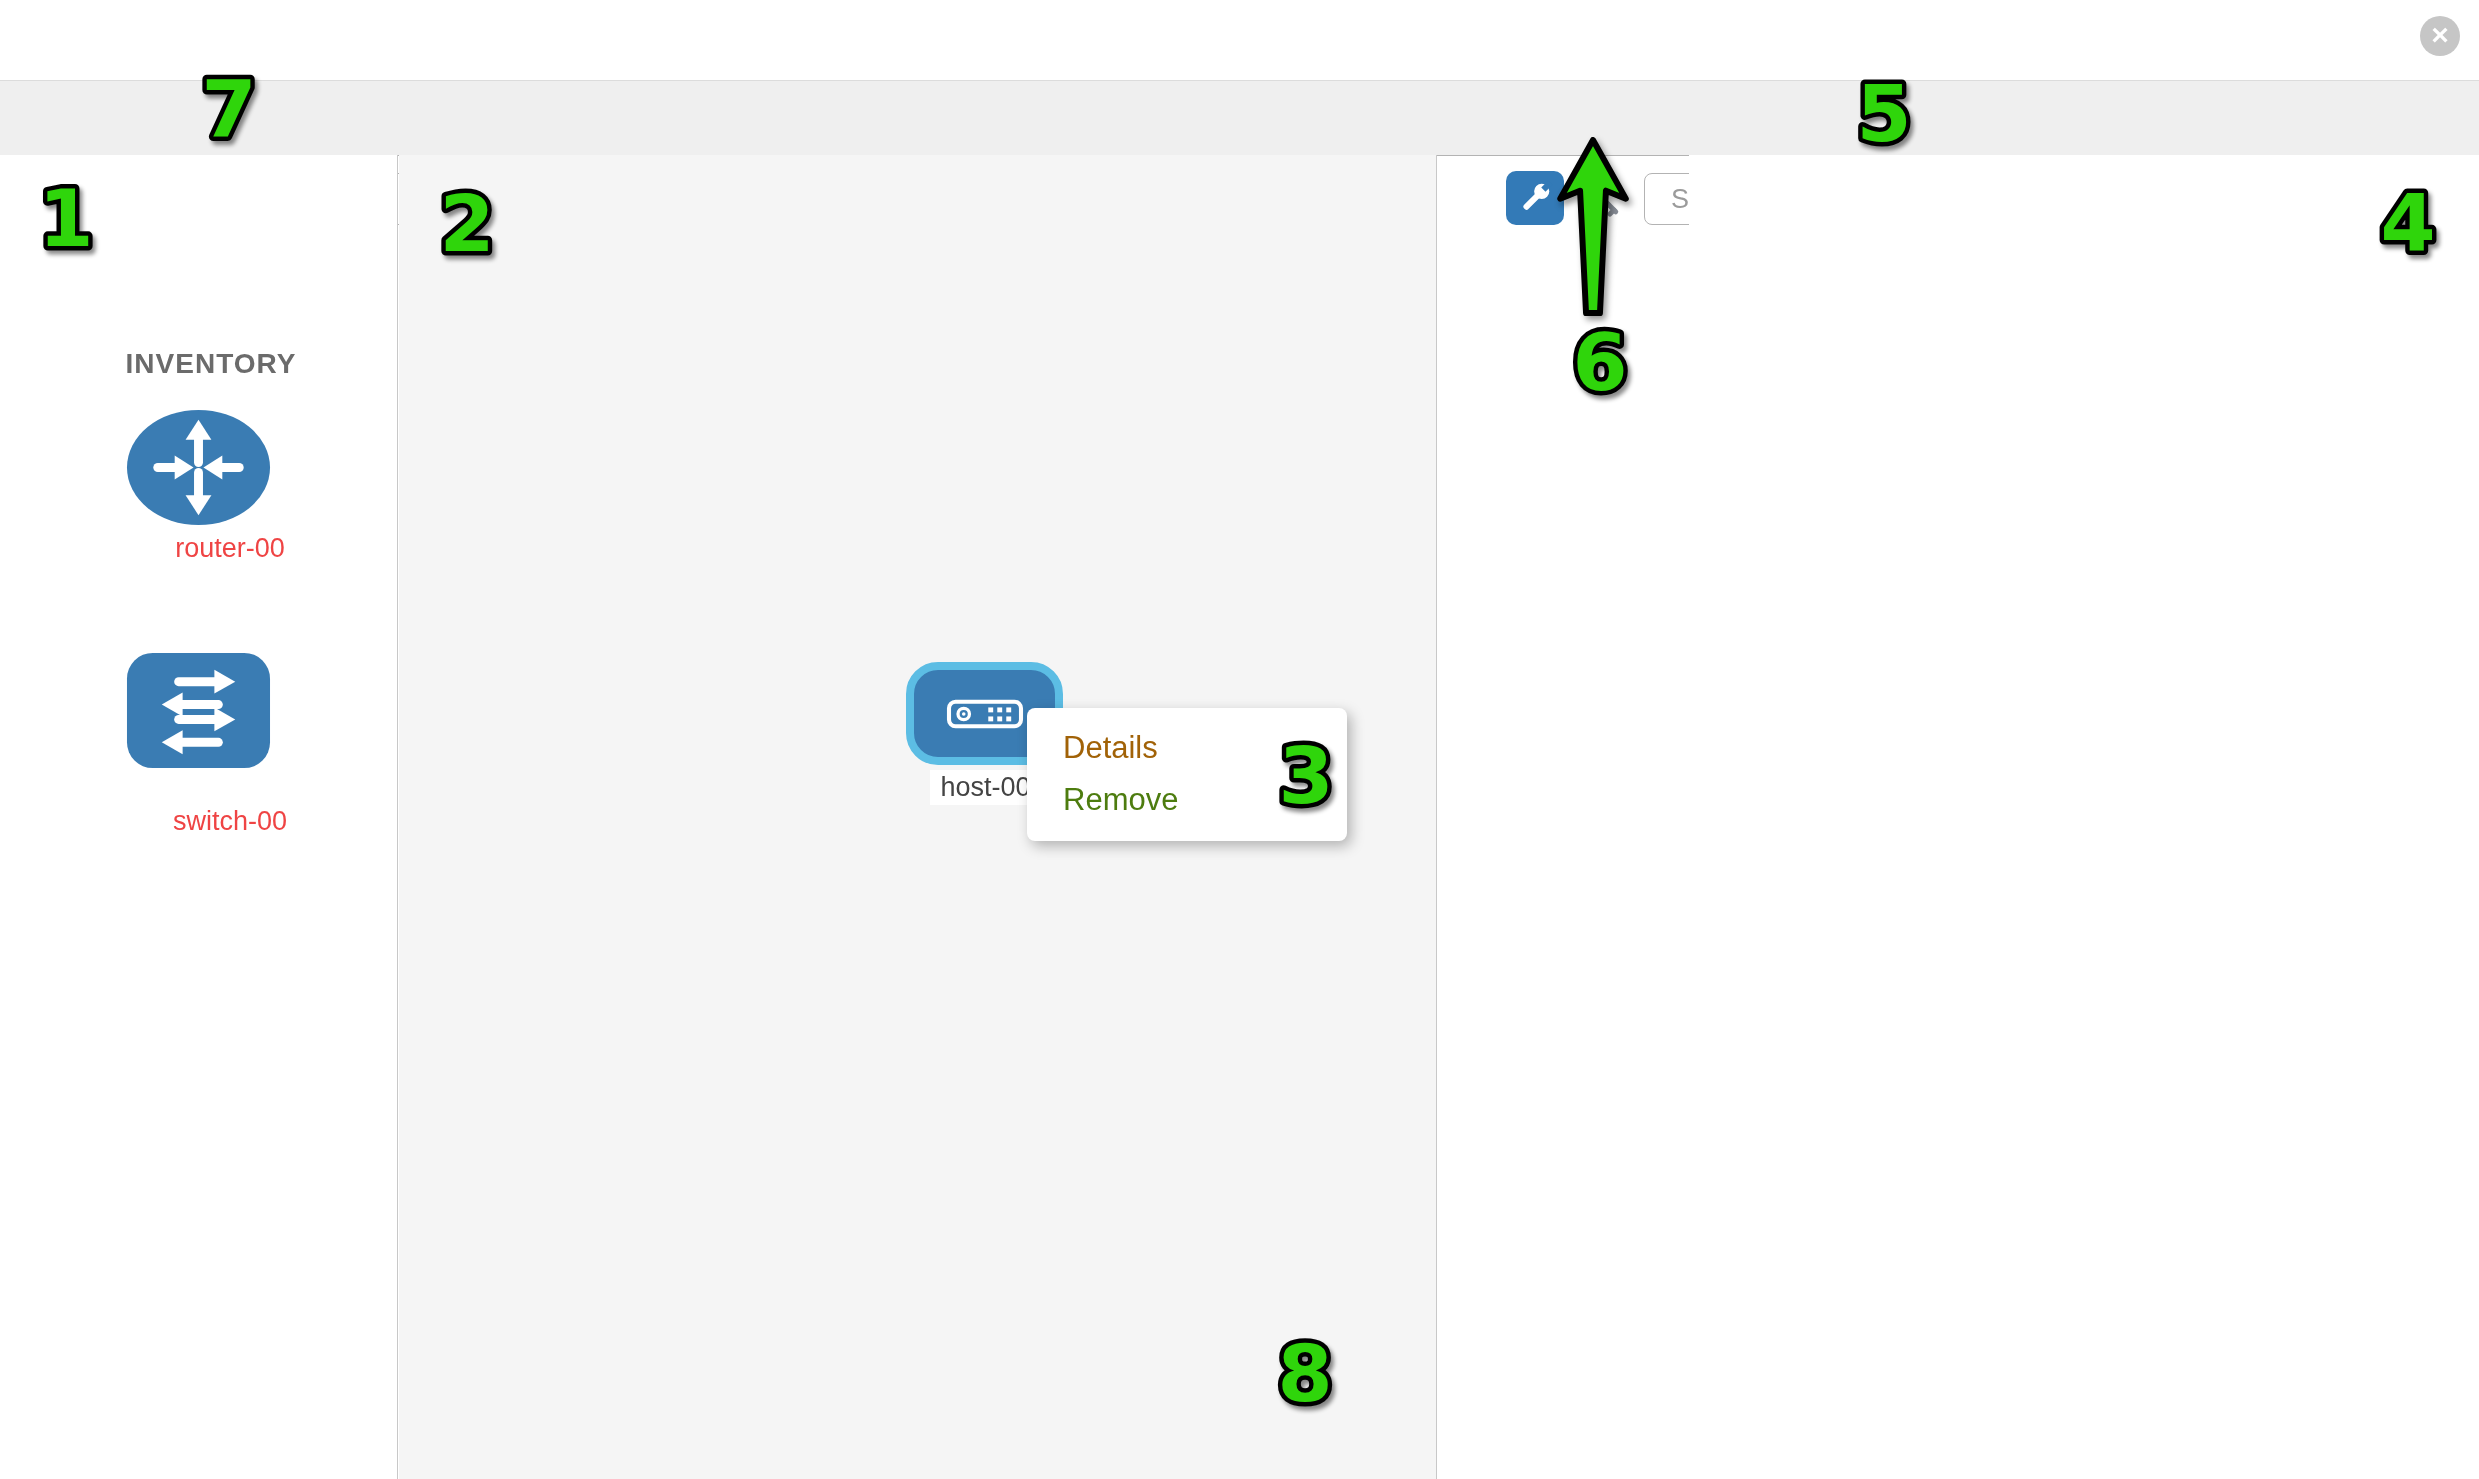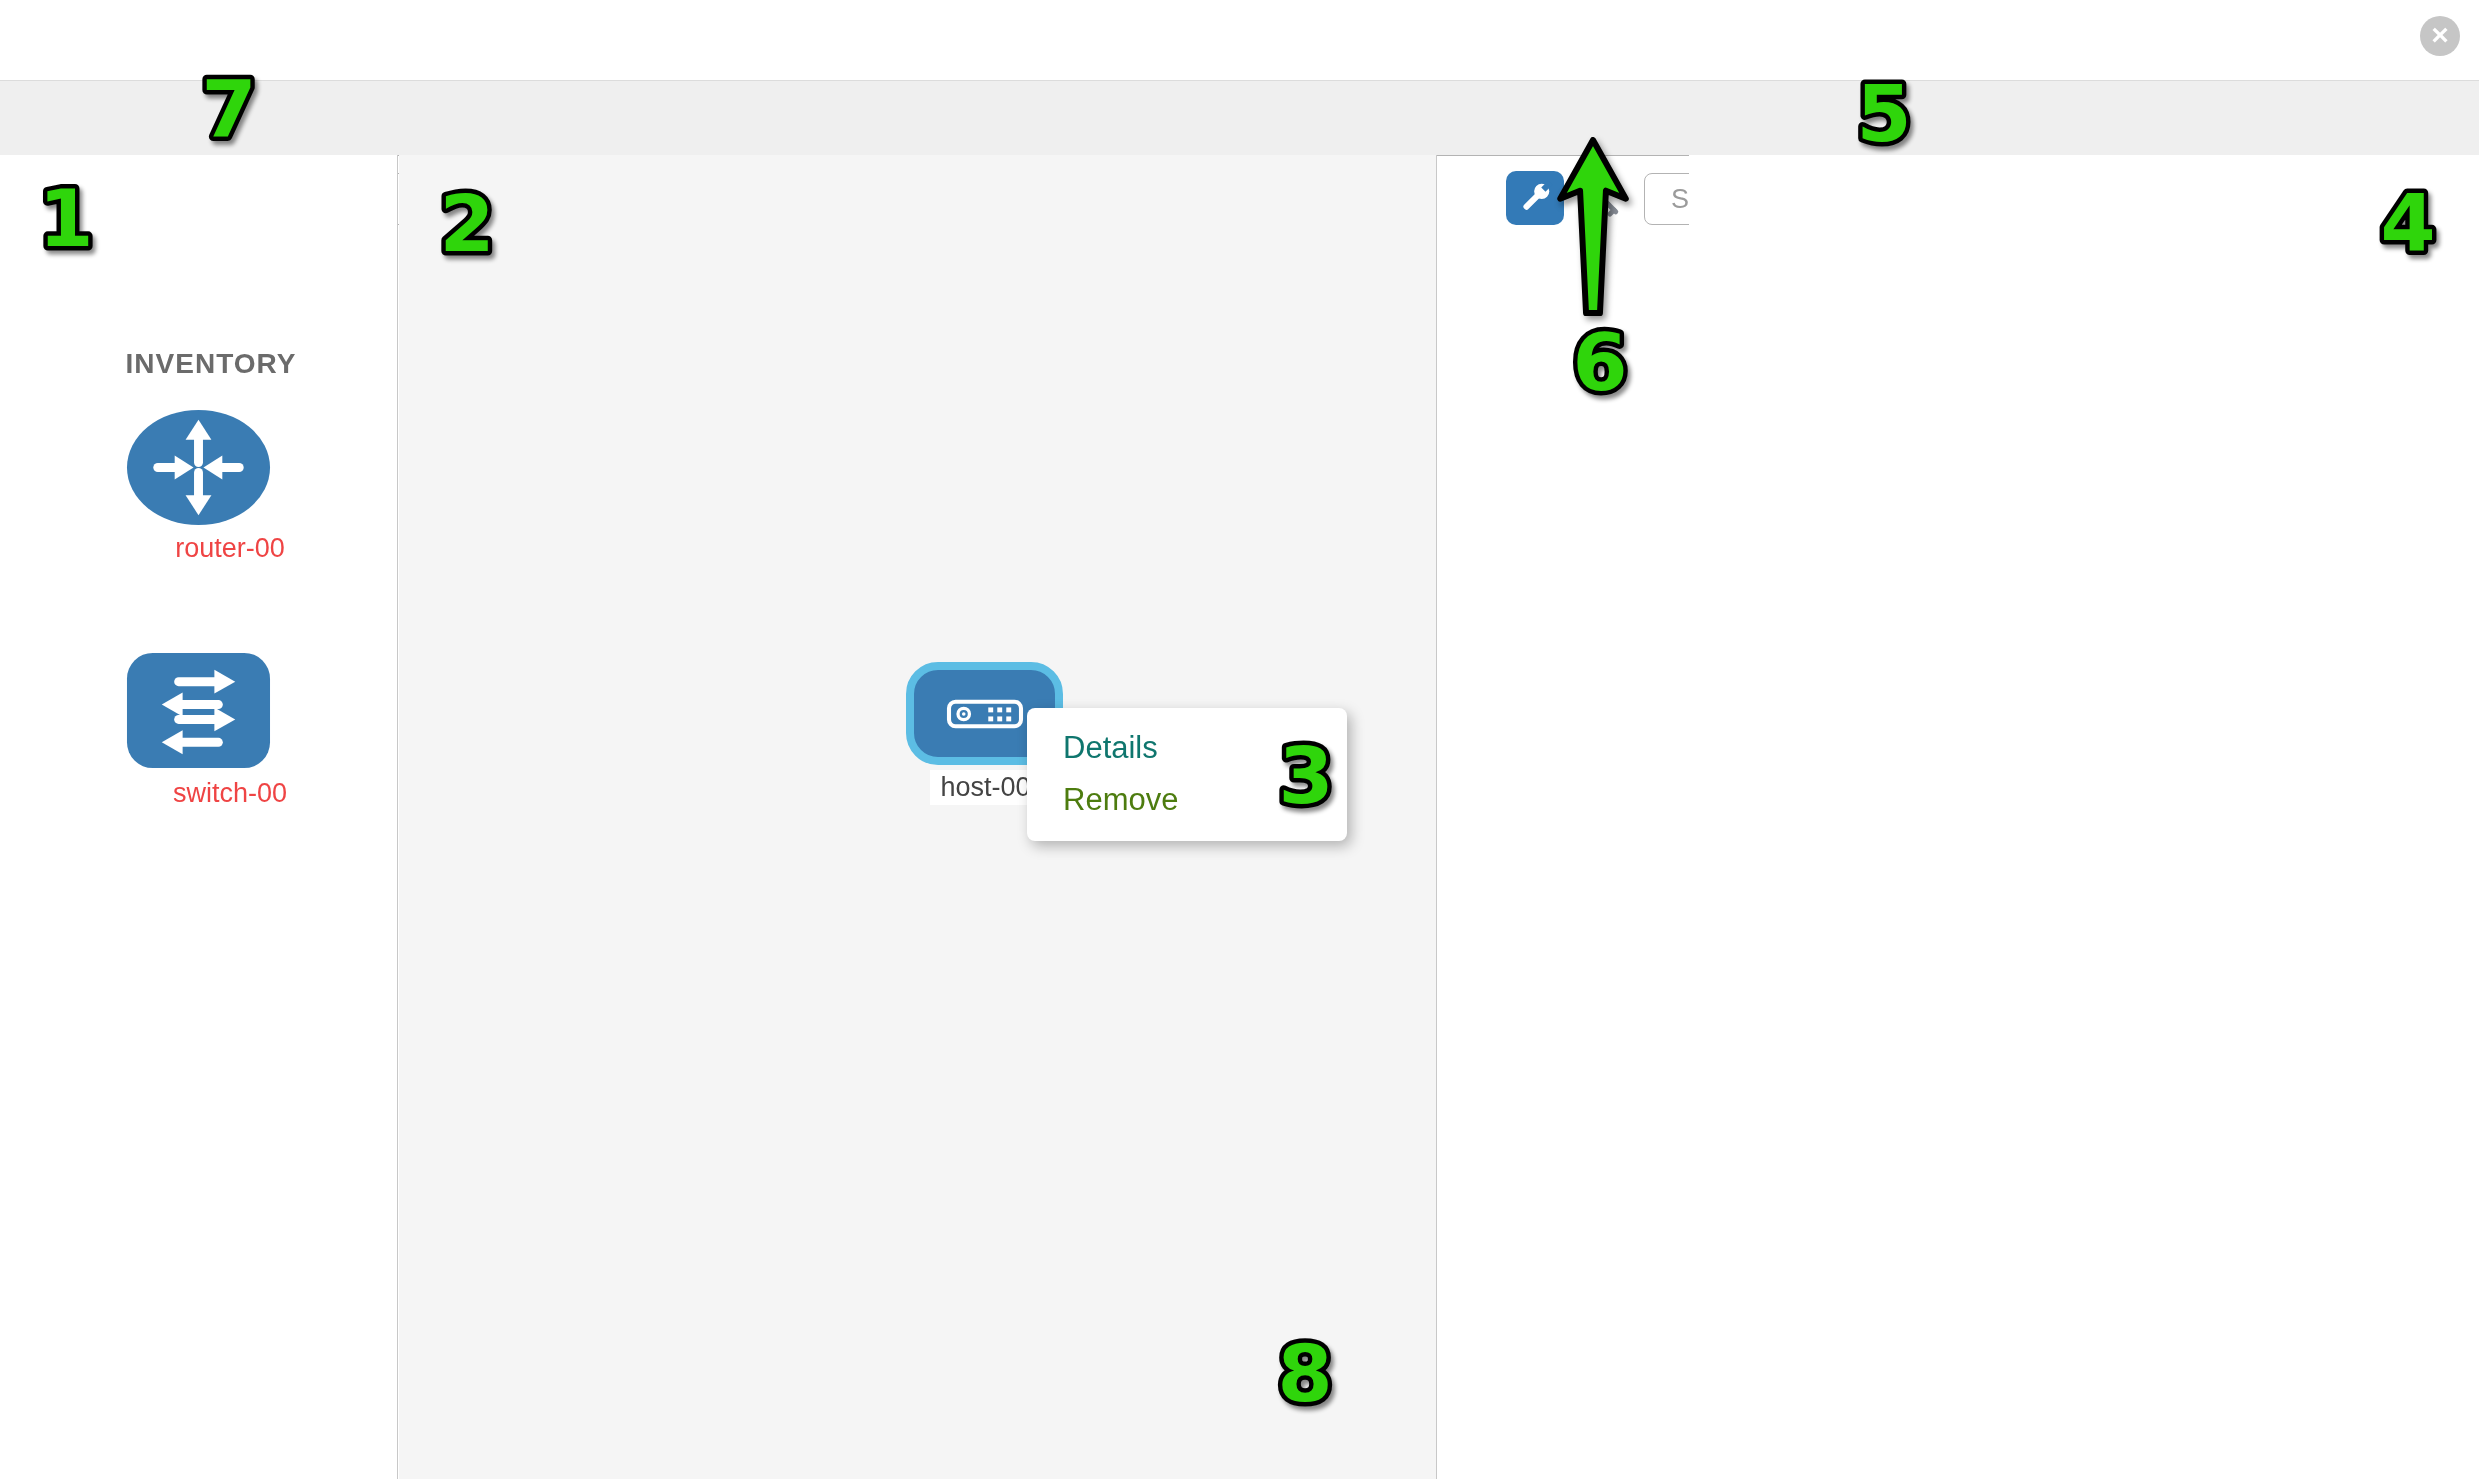--- a/index.html
+++ b/index.html
@@ -45,37 +45,37 @@
   .details { position:absolute; left:1689px; top:155px; width:791px; height:1324px; background:#fff; }
 
   
   .inv-title { position:absolute; left:12px; top:193px; width:398px; text-align:center;
     font-size:28px; font-weight:bold; color:#6b6b6b; letter-spacing:1px; }
   .palette-icon { position:absolute; left:124px; width:149px; height:123px; }
   .icon-router { top:251px; }
   .icon-switch { top:494px; }
   .palette-label { position:absolute; left:0; width:460px; text-align:center; font-size:27px; color:#ef4444; }
   .label-router { top:378px; }
-  .label-switch { top:623px; }
+  .label-switch { top:651px; }
 
   
   .node-host {
     position:absolute; left:906px; top:663px; width:157px; height:103px;
     background:#3a7cb3; border:8px solid #5cbde4; border-radius:32px;
     display:flex; align-items:center; justify-content:center;
   }
   .node-label-wrap { position:absolute; left:877px; top:770px; width:217px; text-align:center; }
   .node-label { display:inline-block; background:#fff; padding:2px 10px; font-size:27px; color:#444; }
 
   
   .ctx-menu {
     position:absolute; left:1027px; top:708px; width:320px; height:133px; background:#fff;
     border-radius:8px; box-shadow:4px 5px 14px rgba(0,0,0,0.28); padding-top:14px; z-index:20;
   }
-  .ctx-item { height:52px; line-height:52px; padding-left:36px; font-size:31px; color:#0f766e; }
+  .ctx-item { height:52px; line-height:52px; padding-left:36px; font-size:31px; color:#a16207; }
   .ctx-item.danger { color:#4d7c0f; }
 
   
   .zoom-panel {
     position:absolute; left:1294px; top:1361px; width:394px; height:118px;
     background:#fff; border:1px solid #c8c8c8; z-index:10;
   }
   .zoom-level { position:absolute; left:0; top:10px; width:100%; text-align:center; font-size:27px; color:#222; }
   .zoom-minus, .zoom-plus { position:absolute; top:40px; font-size:44px; font-weight:bold; color:#8a8a8a; line-height:44px; }
   .zoom-minus { left:22px; } .zoom-plus { left:344px; }

